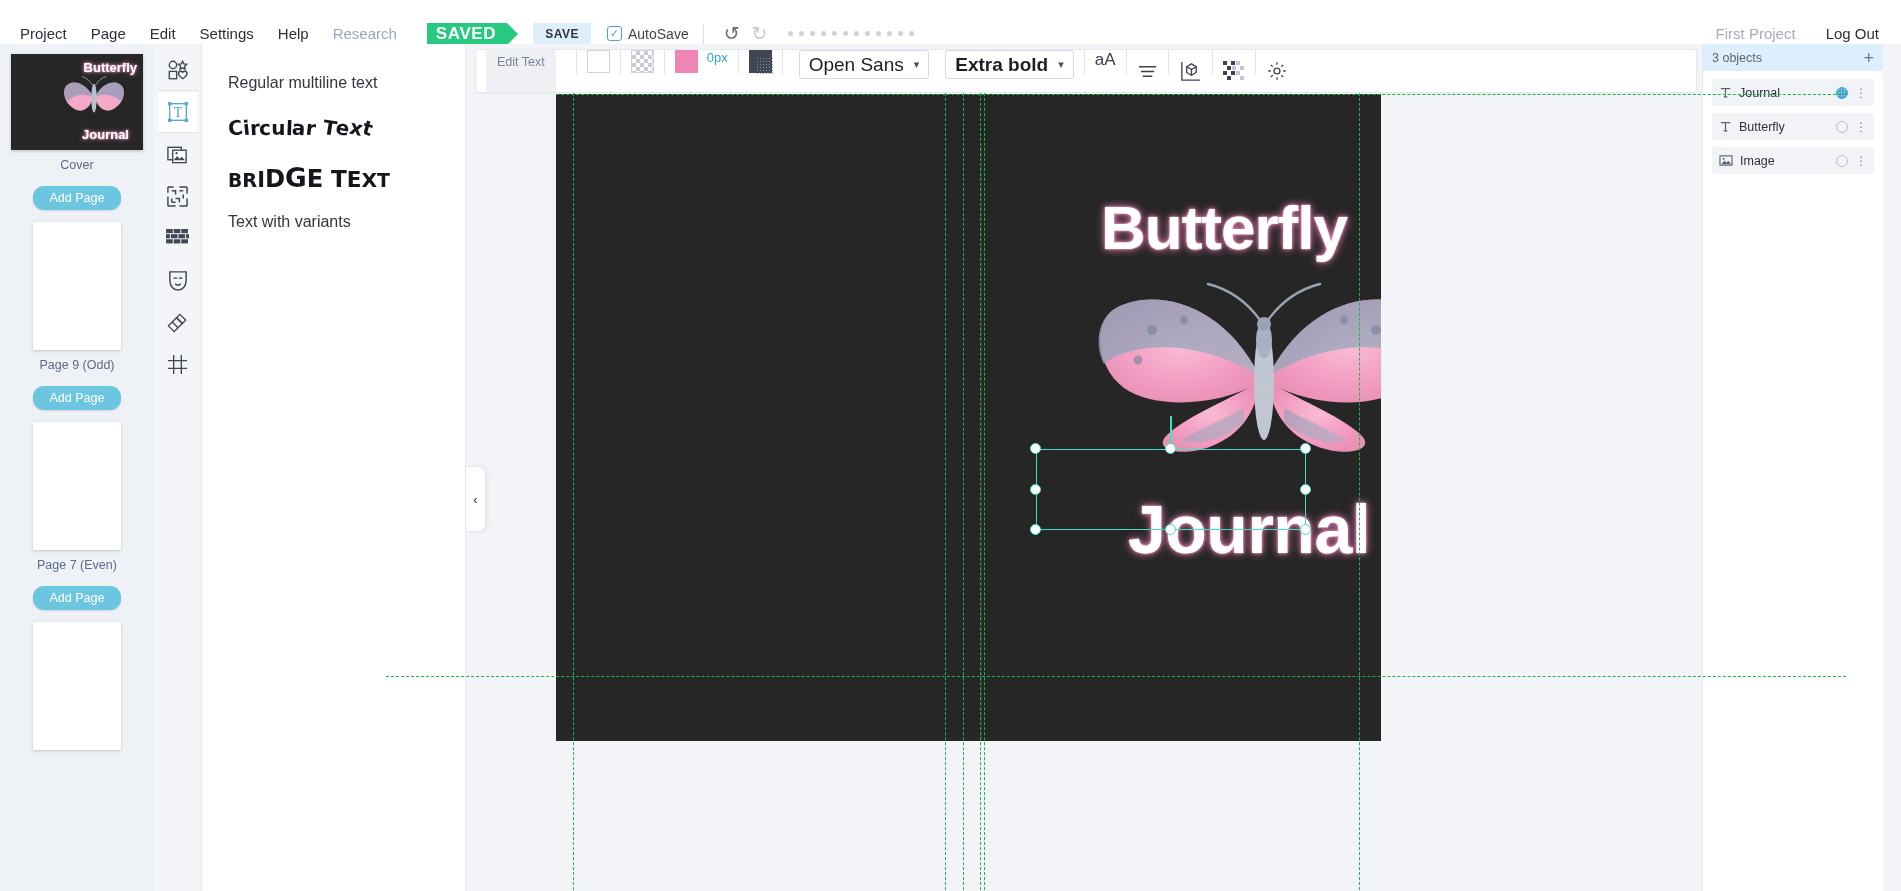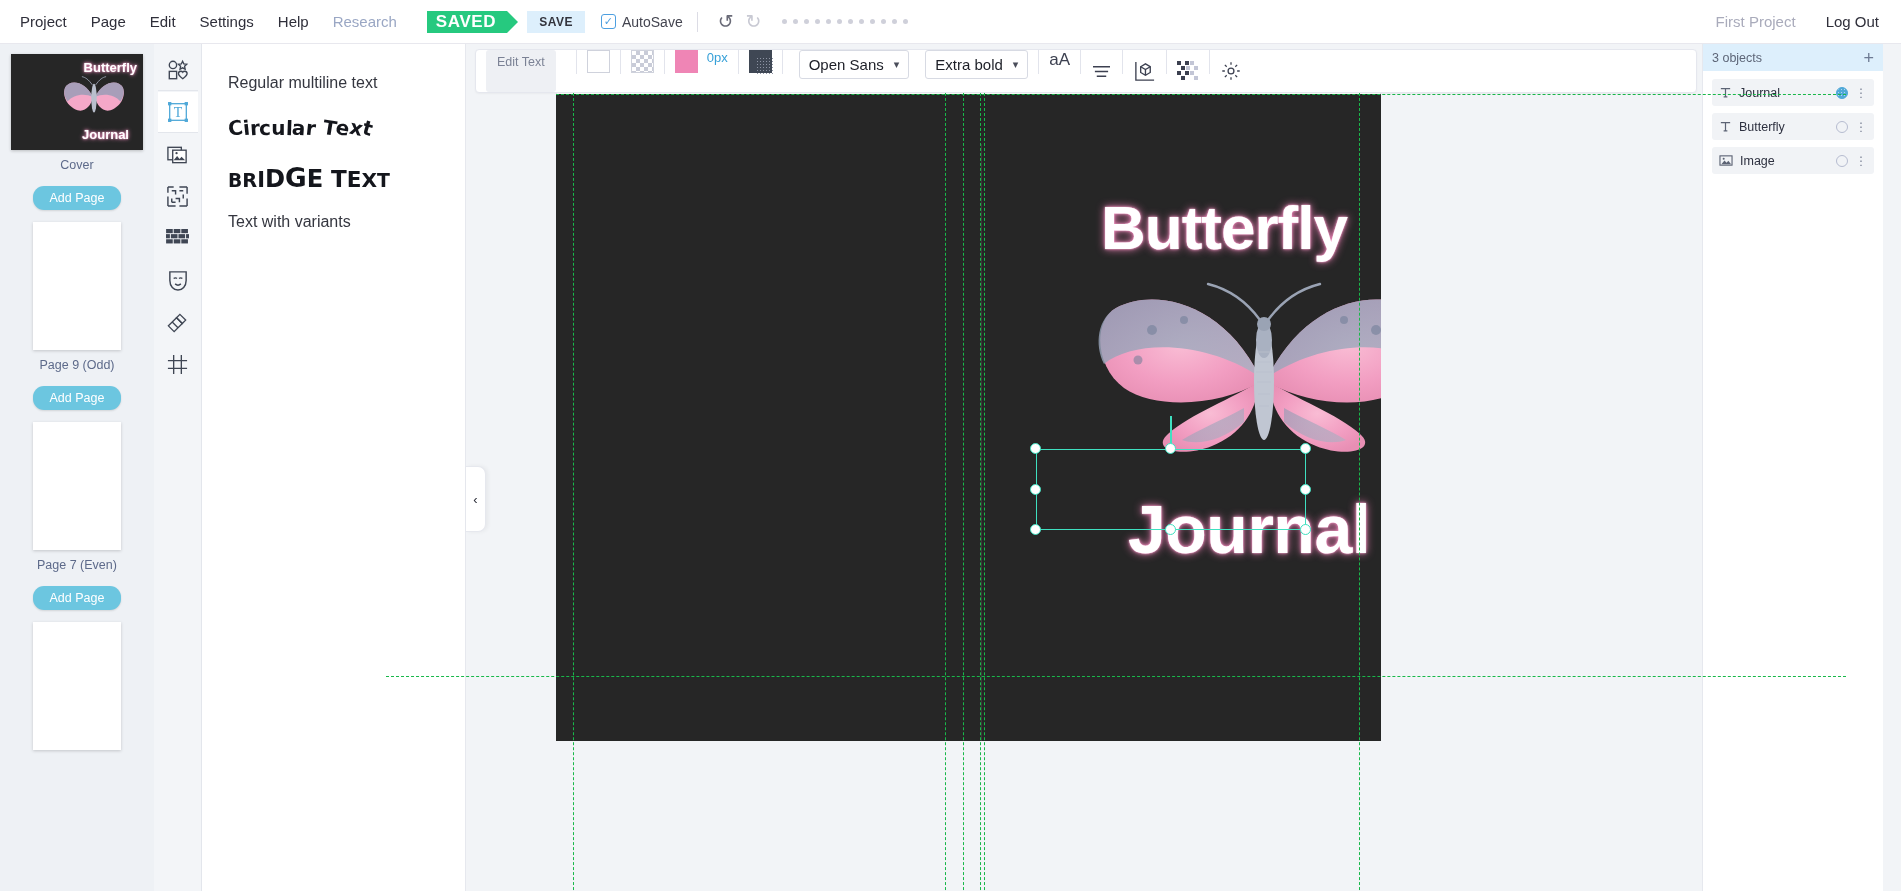--- a/index.html
+++ b/index.html
@@ -7,21 +7,21 @@
     width: 1901px; height: 891px;
     font-family: "Liberation Sans", sans-serif;
     background: #ffffff;
     overflow: hidden;
     -webkit-font-smoothing: antialiased;
   }
   #app { position: relative; width: 1901px; height: 891px; }
 
   
   .topbar {
-    position: absolute; left: 0; top: 0; width: 1901px; height: 44px;
+    position: absolute; left: 0; top: 12px; width: 1901px; height: 44px;
     background: #ffffff; border-bottom: 1px solid #e8e8ee;
     display: flex; align-items: center;
   }
   .menu-group { display: flex; align-items: center; gap: 0px; padding-left: 8px; }
   .menu-item {
     font-size: 15px; color: #2f2f3a; padding: 5px 12px; cursor: default;
     white-space: nowrap;
   }
   .menu-item.muted { color: #9aa7c4; }
   .saved-flag {
@@ -29,21 +29,21 @@
     background: #26c97f; color: #ffffff; font-size: 17px; font-weight: bold;
     letter-spacing: .6px; height: 22px; line-height: 22px;
     padding: 0 11px 0 9px;
   }
   .saved-flag::after {
     content: ""; position: absolute; right: -11px; top: 0;
     border-top: 11px solid transparent; border-bottom: 11px solid transparent;
     border-left: 11px solid #26c97f;
   }
   .save-btn {
-    margin-left: 20px; background: #ddeffc; color: #33343d;
+    margin-left: 26px; background: #ddeffc; color: #33343d;
     font-size: 12px; font-weight: bold; letter-spacing: .5px;
     height: 22px; line-height: 22px; padding: 0 12px; cursor: pointer;
   }
   .autosave { margin-left: 16px; display: flex; align-items: center; gap: 6px; }
   .chk {
     width: 15px; height: 15px; border: 1.6px solid #4d9fe0; border-radius: 3px;
     display: flex; align-items: center; justify-content: center;
     color: #4d9fe0; font-size: 11px; line-height: 1;
   }
   .autosave-label { font-size: 14px; color: #43444f; }
@@ -165,22 +165,22 @@
   .sw-shadow::after {
     content: ""; position: absolute; right: -4px; bottom: -4px; width: 19px; height: 19px;
     background-image: radial-gradient(#8d93a3 40%, transparent 41%);
     background-size: 3px 3px;
   }
   .select-box {
     height: 29px; border: 1px solid #d7dae3; border-radius: 3px;
     display: flex; align-items: center; padding: 0 9px; gap: 10px;
     cursor: pointer; background: #ffffff;
   }
-  .select-box .lbl { font-size: 15px; color: #1d1f27; white-space: nowrap; }
-  .select-box .lbl.bold { font-weight: normal; }
+  .select-box .lbl { font-size: 19px; color: #1d1f27; white-space: nowrap; }
+  .select-box .lbl.bold { font-weight: bold; }
   .caret { color: #4a4d5a; font-size: 11px; }
   .pb-ico { color: #3c4050; cursor: pointer; display: flex; align-items: center; }
   .aA { font-size: 17px; color: #3c4050; letter-spacing: 0px; }
 
   
   .page-surface {
     position: absolute; left: 90px; top: 50px; width: 825px; height: 647px;
     background: #262626; overflow: hidden;
   }
   .page-white-strip {

